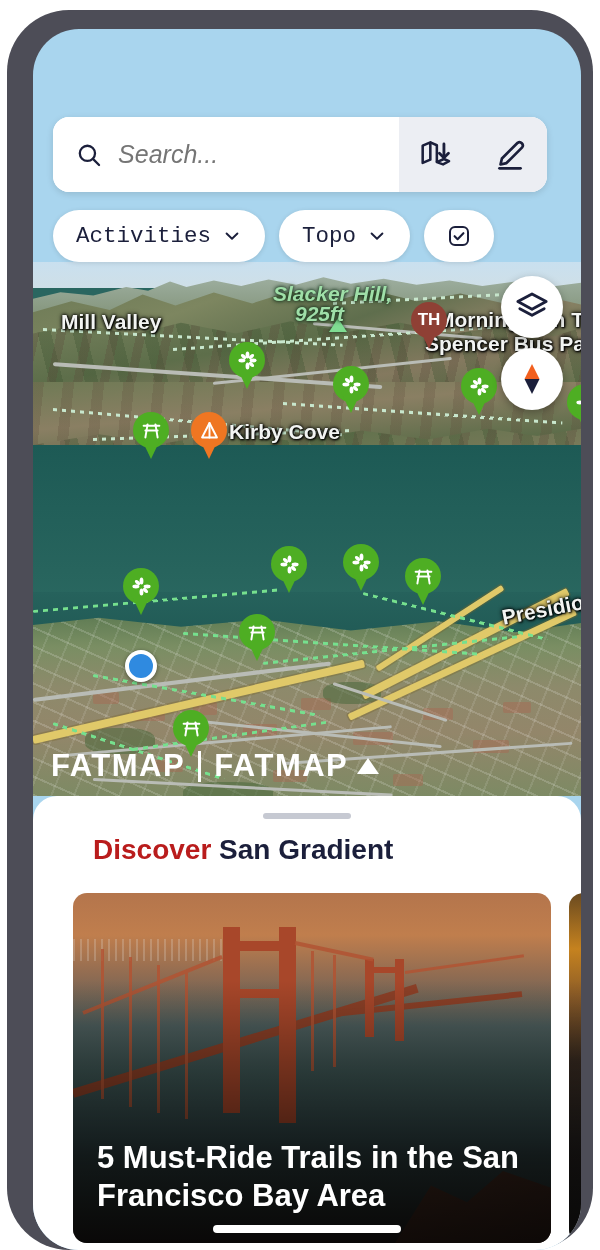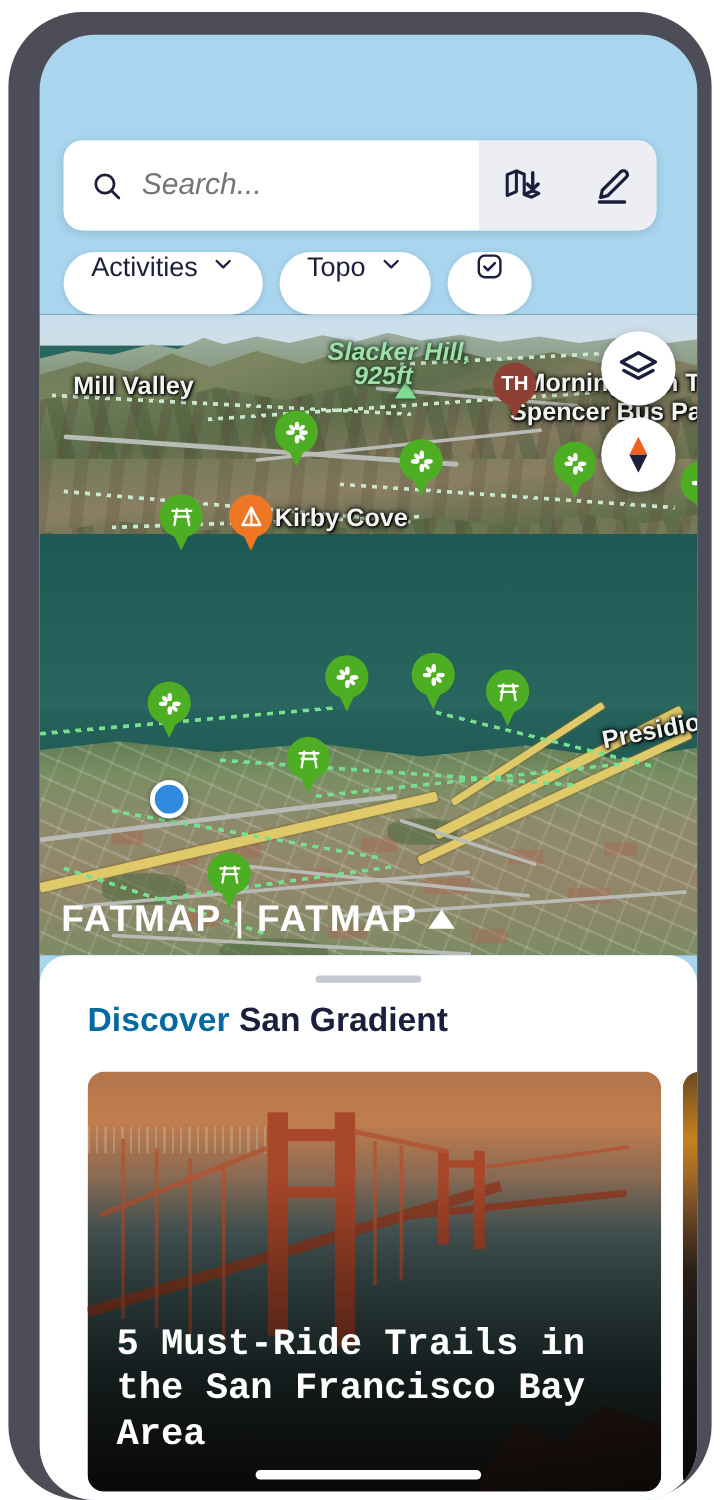--- a/index.html
+++ b/index.html
@@ -35,22 +35,22 @@
     background:#ffffff;}
   #search-input{font-size:25px;color:#8e93a8;background:transparent;border:none;
     outline:none;width:100%;font-family:"Liberation Sans",sans-serif;font-style:italic;}
   #search-actions{width:148px;background:#eceef3;display:flex;align-items:center;
     justify-content:space-around;}
   .sb-icon{width:40px;height:40px;display:flex;align-items:center;justify-content:center;}
 
   
   #chips{position:absolute;left:20px;top:181px;width:560px;height:52px;z-index:34;
     display:flex;gap:14px;}
-  .chip{height:52px;background:#fff;border-radius:26px;display:flex;
-    gap:11px;padding:0 23px;flex:0 0 auto;box-shadow:0 1px 5px rgba(0,0,0,.12);}
+  .chip{height:52px;background:#fff;border-radius:26px;display:flex;align-items:center;
+    gap:11px;padding:0 23px;flex:0 0 auto;box-shadow:0 1px 5px rgba(0,0,0,.12);font-family:Liberation Mono, monospace;}
   .chip-label{font-size:22.5px;color:#1b1f3b;font-weight:500;white-space:nowrap;}
 
   
   #map{position:absolute;left:0;top:233px;width:548px;height:534px;overflow:hidden;
     background:#2a6660;}
   .layer{position:absolute;}
   #sky{left:0;top:0;width:548px;height:26px;
     background:linear-gradient(#c9e0ef,#cfdfe7);}
   #far-hills{left:0;top:12px;width:548px;height:54px;
     background:linear-gradient(#9fb0a2 0%,#8a9b84 60%,#7b8e72 100%);
@@ -136,33 +136,33 @@
     font-family:"Liberation Sans",sans-serif;}
   #brand-div{width:3px;height:31px;background:#fff;}
 
   
   #sheet{position:absolute;left:0;top:767px;width:548px;height:454px;background:#fff;
     border-radius:24px 24px 0 0;z-index:30;overflow:hidden;}
   #grabber{position:absolute;left:50%;transform:translateX(-50%);top:17px;width:88px;
     height:6px;border-radius:3px;background:#c6c9d2;}
   #discover-title{position:absolute;left:40px;top:38px;font-size:28px;font-weight:700;
     color:#1b1f3b;}
-  #discover-title .muted{color:#0369a1;}
+  #discover-title .muted{color:#b91c1c;margin-left:20px;}
   #cards{position:absolute;left:40px;top:97px;display:flex;gap:18px;}
   .card{position:relative;width:478px;height:350px;border-radius:14px;overflow:hidden;
     flex:0 0 auto;}
   .card.next{width:120px;}
   .card-photo{position:absolute;inset:0;}
   .card-shade{position:absolute;inset:0;
     background:linear-gradient(180deg,rgba(0,0,0,0) 25%,rgba(0,0,0,.30) 48%,
       rgba(0,0,0,.62) 75%,rgba(0,0,0,.74) 100%);}
   .card-sub{position:absolute;left:24px;right:24px;bottom:126px;font-size:20px;
     color:#f2601f;font-weight:500;white-space:nowrap;overflow:hidden;}
   .card-title{position:absolute;left:24px;right:22px;bottom:28px;font-size:31px;
-    font-weight:700;color:#fff;line-height:1.22;font-family:Liberation Mono, monospace;}
+    font-weight:700;color:#fff;line-height:1.22;}
   
   #photo1{background:
       linear-gradient(#b4754c 0%,#c07e4d 12%,#8e6b52 24%,#4e5f5e 38%,
         #3d5553 52%,#33484a 70%,#2b3635 85%,#241f1d 100%);}
   .gg-tower{position:absolute;background:#a8472a;}
   .gg-cable{position:absolute;background:rgba(178,83,50,.85);}
   .gg-deck{position:absolute;background:#8c4027;}
   .gg-city{position:absolute;left:0;top:46px;width:150px;height:22px;
     background:repeating-linear-gradient(90deg,rgba(220,210,200,.55) 0 2px,
       rgba(0,0,0,0) 2px 7px);opacity:.5;}

